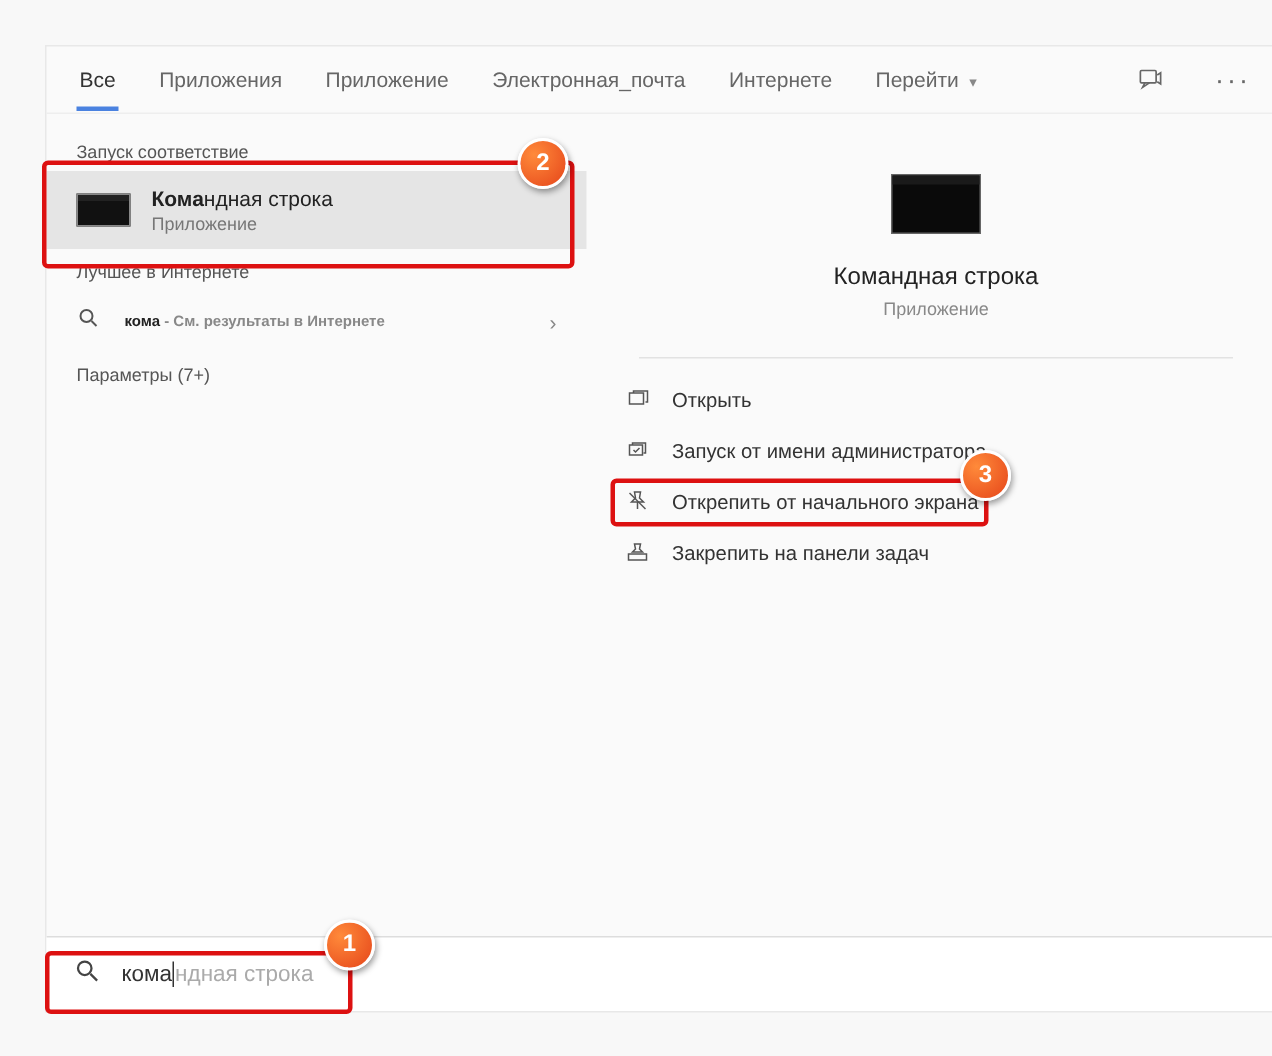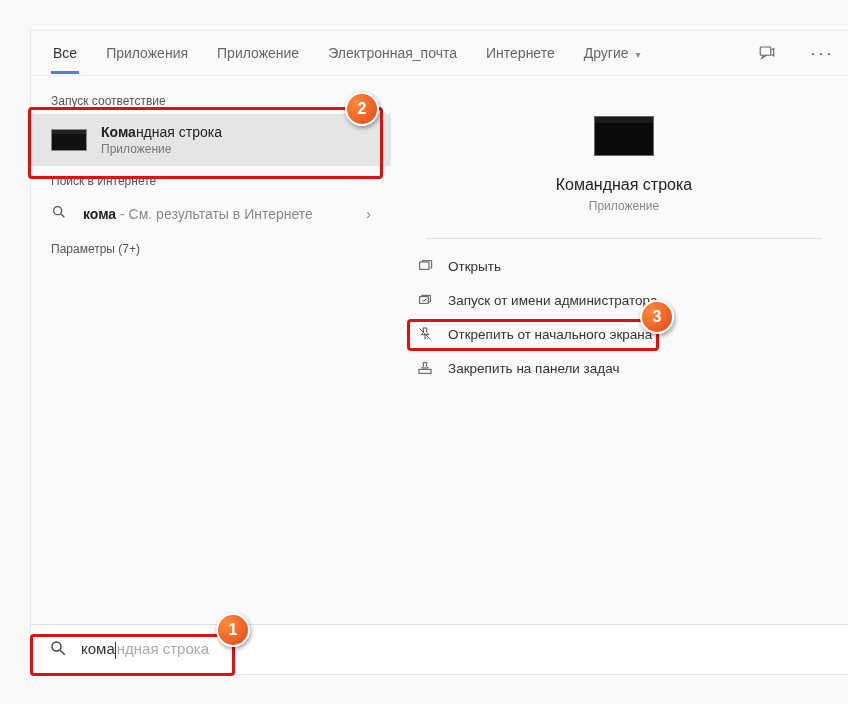--- a/index.html
+++ b/index.html
@@ -72,21 +72,21 @@
     .result-text .sub { font-size: 12px; color: #777; margin-top: 2px; }
 
     .web-item {
       display: flex; align-items: center;
       padding: 10px 20px;
       cursor: pointer;
     }
     .web-item .search-mini {
       width: 18px; margin-right: 14px; color: #555;
     }
-    .web-item .q { font-size: 14px; color: #222; }
+    .web-item .q { font-size: 10px; color: #222; font-weight: bold; }
     .web-item .q .tail { color: #888; }
     .web-item .chev { margin-left: auto; color: #888; font-size: 14px; }
 
     
     .detail-icon {
       width: 60px; height: 40px;
       background: #0a0a0a;
       border: 1px solid #666;
       margin-top: 15px;
       position: relative;
@@ -147,21 +147,21 @@
 <body>
 
 <div class="panel">
   <div class="tabs">
     <div class="tab active">Все</div>
     <div class="tab">Приложения</div>
     <div class="tab">Приложение</div>
     <div class="tab">Электронная_почта</div>
     <div class="tab">Интернете</div>
     <div class="tab">
-      <span>Другие</span>
+      <span>Перейти</span>
       <span class="chevron">▾</span>
     </div>
     <div class="tabs-spacer"></div>
     <div class="feedback-icon">
       <svg viewBox="0 0 24 24" fill="none" stroke="currentColor" stroke-width="1.5">
         <rect x="3" y="4" width="14" height="11" rx="1"></rect>
           <path d="M7 15l-2 4 6-4"></path>
           <path d="M18 8l3-2v10l-3-2"></path>
       </svg>
     </div>
@@ -172,21 +172,21 @@
     <div class="left">
       <div class="section-label">Запуск соответствие</div>
       <div class="result-item selected">
         <div class="app-icon"></div>
         <div class="result-text">
           <div class="title"><b>Кома</b><span>ндная строка</span></div>
           <div class="sub">Приложение</div>
         </div>
       </div>
 
-      <div class="section-label">Поиск в Интернете</div>
+      <div class="section-label">Лучшее в Интернете</div>
       <div class="web-item">
         <span class="search-mini">
           <svg viewBox="0 0 24 24" width="16" height="16" fill="none" stroke="currentColor" stroke-width="2">
               <circle cx="10" cy="10" r="6"></circle>
               <line x1="15" y1="15" x2="20" y2="20"></line>
             </svg>
         </span>
         <span class="q"><b>кома</b><span class="tail"> - См. результаты в Интернете</span></span>
         <span class="chev">›</span>
       </div>

